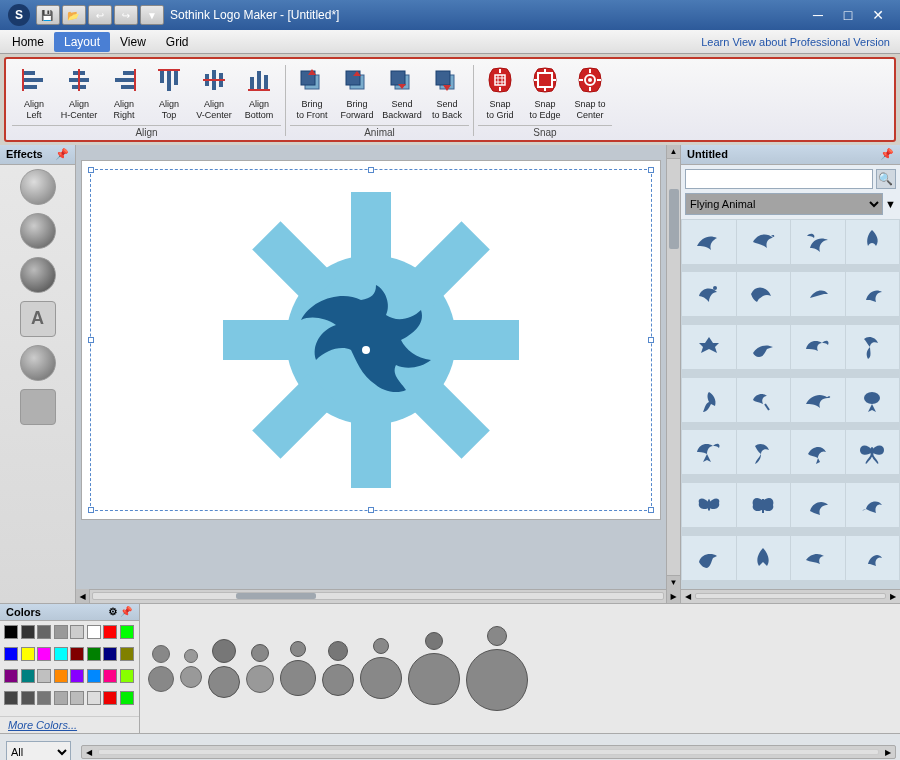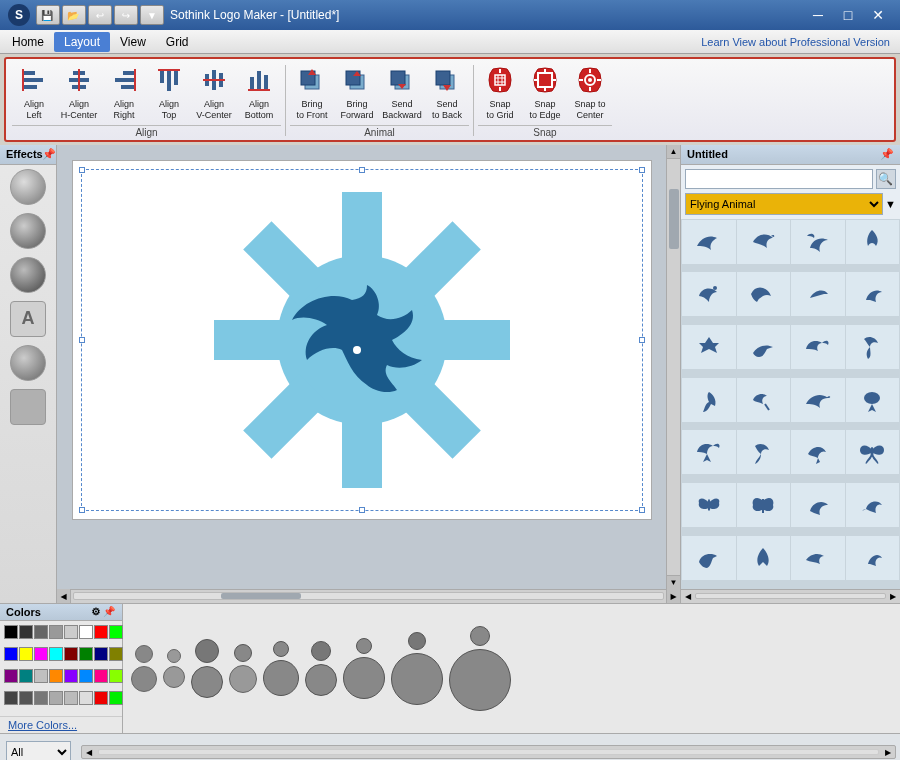--- a/index.html
+++ b/index.html
@@ -107,21 +107,21 @@
       border-top: 1px solid #aaa;
     }
     .colors-header {
       background: linear-gradient(to bottom, #c8d8e8, #b8c8d8);
       border-bottom: 1px solid #aaa;
       padding: 2px 6px; font-size: 11px; font-weight: bold;
       display: flex; justify-content: space-between; align-items: center;
     }
     .color-grid { display: grid; grid-template-columns: repeat(8, 1fr); gap: 1px; padding: 4px; flex: 1; }
     .color-cell { width: 14px; height: 14px; border: 1px solid #888; cursor: pointer; }
-    .more-colors { padding: 3px 8px; font-size: 11px; color: #2255aa; cursor: pointer; text-decoration: underline; }
+    .more-colors { padding: 3px 8px; font-size: 11px; color: #2255aa; cursor: pointer; text-decoration: underline; font-style: italic; }
 
     
     .bottom-bar { height: 38px; display: flex; align-items: center; background: #e0e4e8; border-top: 1px solid #aaa; }
 
     .canvas-wrapper { display: flex; flex-direction: column; flex: 1; }
     .canvas-main { display: flex; flex: 1; overflow: hidden; }
     .canvas-content { flex: 1; overflow: auto; background: #c0c8d0; position: relative; }
 
     
     .sel-handle { position: absolute; width: 6px; height: 6px; background: white; border: 1px solid #5588cc; }
@@ -324,21 +324,21 @@
         </span>
         <span>Snap to<br>Center</span>
       </div>
     </div>
     <div class="ribbon-group-label">Snap</div>
   </div>
 </div>
 
 <div style="display:flex; flex:1; height: calc(760px - 30px - 24px - 62px - 18px - 168px); min-height: 0;">
 
-  <div class="effects-panel" style="width:57px;">
+  <div class="effects-panel" style="width:76px;">
     <div class="effects-header">
       <span>Effects</span>
       <span>📌</span>
     </div>
     <div class="effect-item" style="background: radial-gradient(circle at 38% 35%, #ddd, #777);"></div>
     <div class="effect-item" style="background: radial-gradient(circle at 38% 35%, #ccc, #555);"></div>
     <div class="effect-item" style="background: radial-gradient(circle at 38% 35%, #bbb, #444);"></div>
     <div class="effect-item text">A</div>
     <div class="effect-item" style="background: radial-gradient(circle at 38% 35%, #ccc, #666);"></div>
     <div class="effect-item flat" style="border-radius:4px; background:#b0b0b0;"></div>
@@ -410,21 +410,21 @@
       <span>Untitled</span>
       <span>📌</span>
     </div>
     <div class="resources-search">
       <input type="text" style="flex: 1 1 0%; height: 20px; border: 1px solid rgb(153, 170, 187); padding: 1px 4px; font-size: 11px;">
       <div class="resources-search" style="width:20px; height:20px; background:#d0d8e0; border:1px solid #9ab; display:flex; align-items:center; justify-content:center; cursor:pointer; padding:0;">
         <span style="font-size:12px;">🔍</span>
       </div>
     </div>
     <div class="resources-dropdown">
-      <select style="flex:1; height:22px; border:1px solid #9ab; background:#eab308; font-size:11px;">
+      <select style="flex:1; height:22px; border:1px solid #9ab; background:#a3a3a3; font-size:11px;">
         <option>Flying Animal</option>
         <option>Animal</option>
         <option>Nature</option>
         <option>Abstract</option>
       </select>
       <span style="margin-left:2px;">▼</span>
     </div>
 
     <div style="flex:1; overflow-y:auto; display:grid; grid-template-columns:repeat(4,1fr); gap:1px; background:#c8d4dc; padding:1px;">
 
@@ -599,21 +599,21 @@
 
     <div style="height:14px; background:#d0d0d0; border-top:1px solid #aaa; display:flex; align-items:center;">
       <div style="width:14px; height:14px; display:flex; align-items:center; justify-content:center; font-size:8px; cursor:pointer;">◀</div>
       <div style="flex:1; height:6px; background:#e0e0e0; border:1px solid #bbb; border-radius:2px;"></div>
       <div style="width:14px; height:14px; display:flex; align-items:center; justify-content:center; font-size:8px; cursor:pointer;">▶</div>
     </div>
   </div>
 </div>
 
 <div class="colors-panel">
-  <div style="display:flex; flex-direction:column; width:123px; border-right:1px solid #aaa;">
+  <div style="display:flex; flex-direction:column; width:140px; border-right:1px solid #aaa;">
     <div class="colors-header" style="background: linear-gradient(to bottom, #c8d8e8, #b8c8d8); border-bottom:1px solid #aaa; padding:2px 6px; font-size:11px; font-weight:bold; display:flex; justify-content:space-between; align-items:center;">
       <span>Colors</span>
       <span style="display:flex; gap:3px;">
         <span style="font-size:10px; cursor:pointer;">⚙</span>
         <span style="font-size:10px; cursor:pointer;">📌</span>
       </span>
     </div>
     <div class="color-grid" id="color-grid-container" style="display:grid; grid-template-columns:repeat(8,1fr); gap:1px; padding:4px; flex:1;">
     <div class="color-cell" style="width: 14px; height: 14px; border: 1px solid rgb(136, 136, 136); cursor: pointer; background: rgb(0, 0, 0);"></div>
         <div class="color-cell" style="width: 14px; height: 14px; border: 1px solid rgb(136, 136, 136); cursor: pointer; background: rgb(51, 51, 51);"></div>

